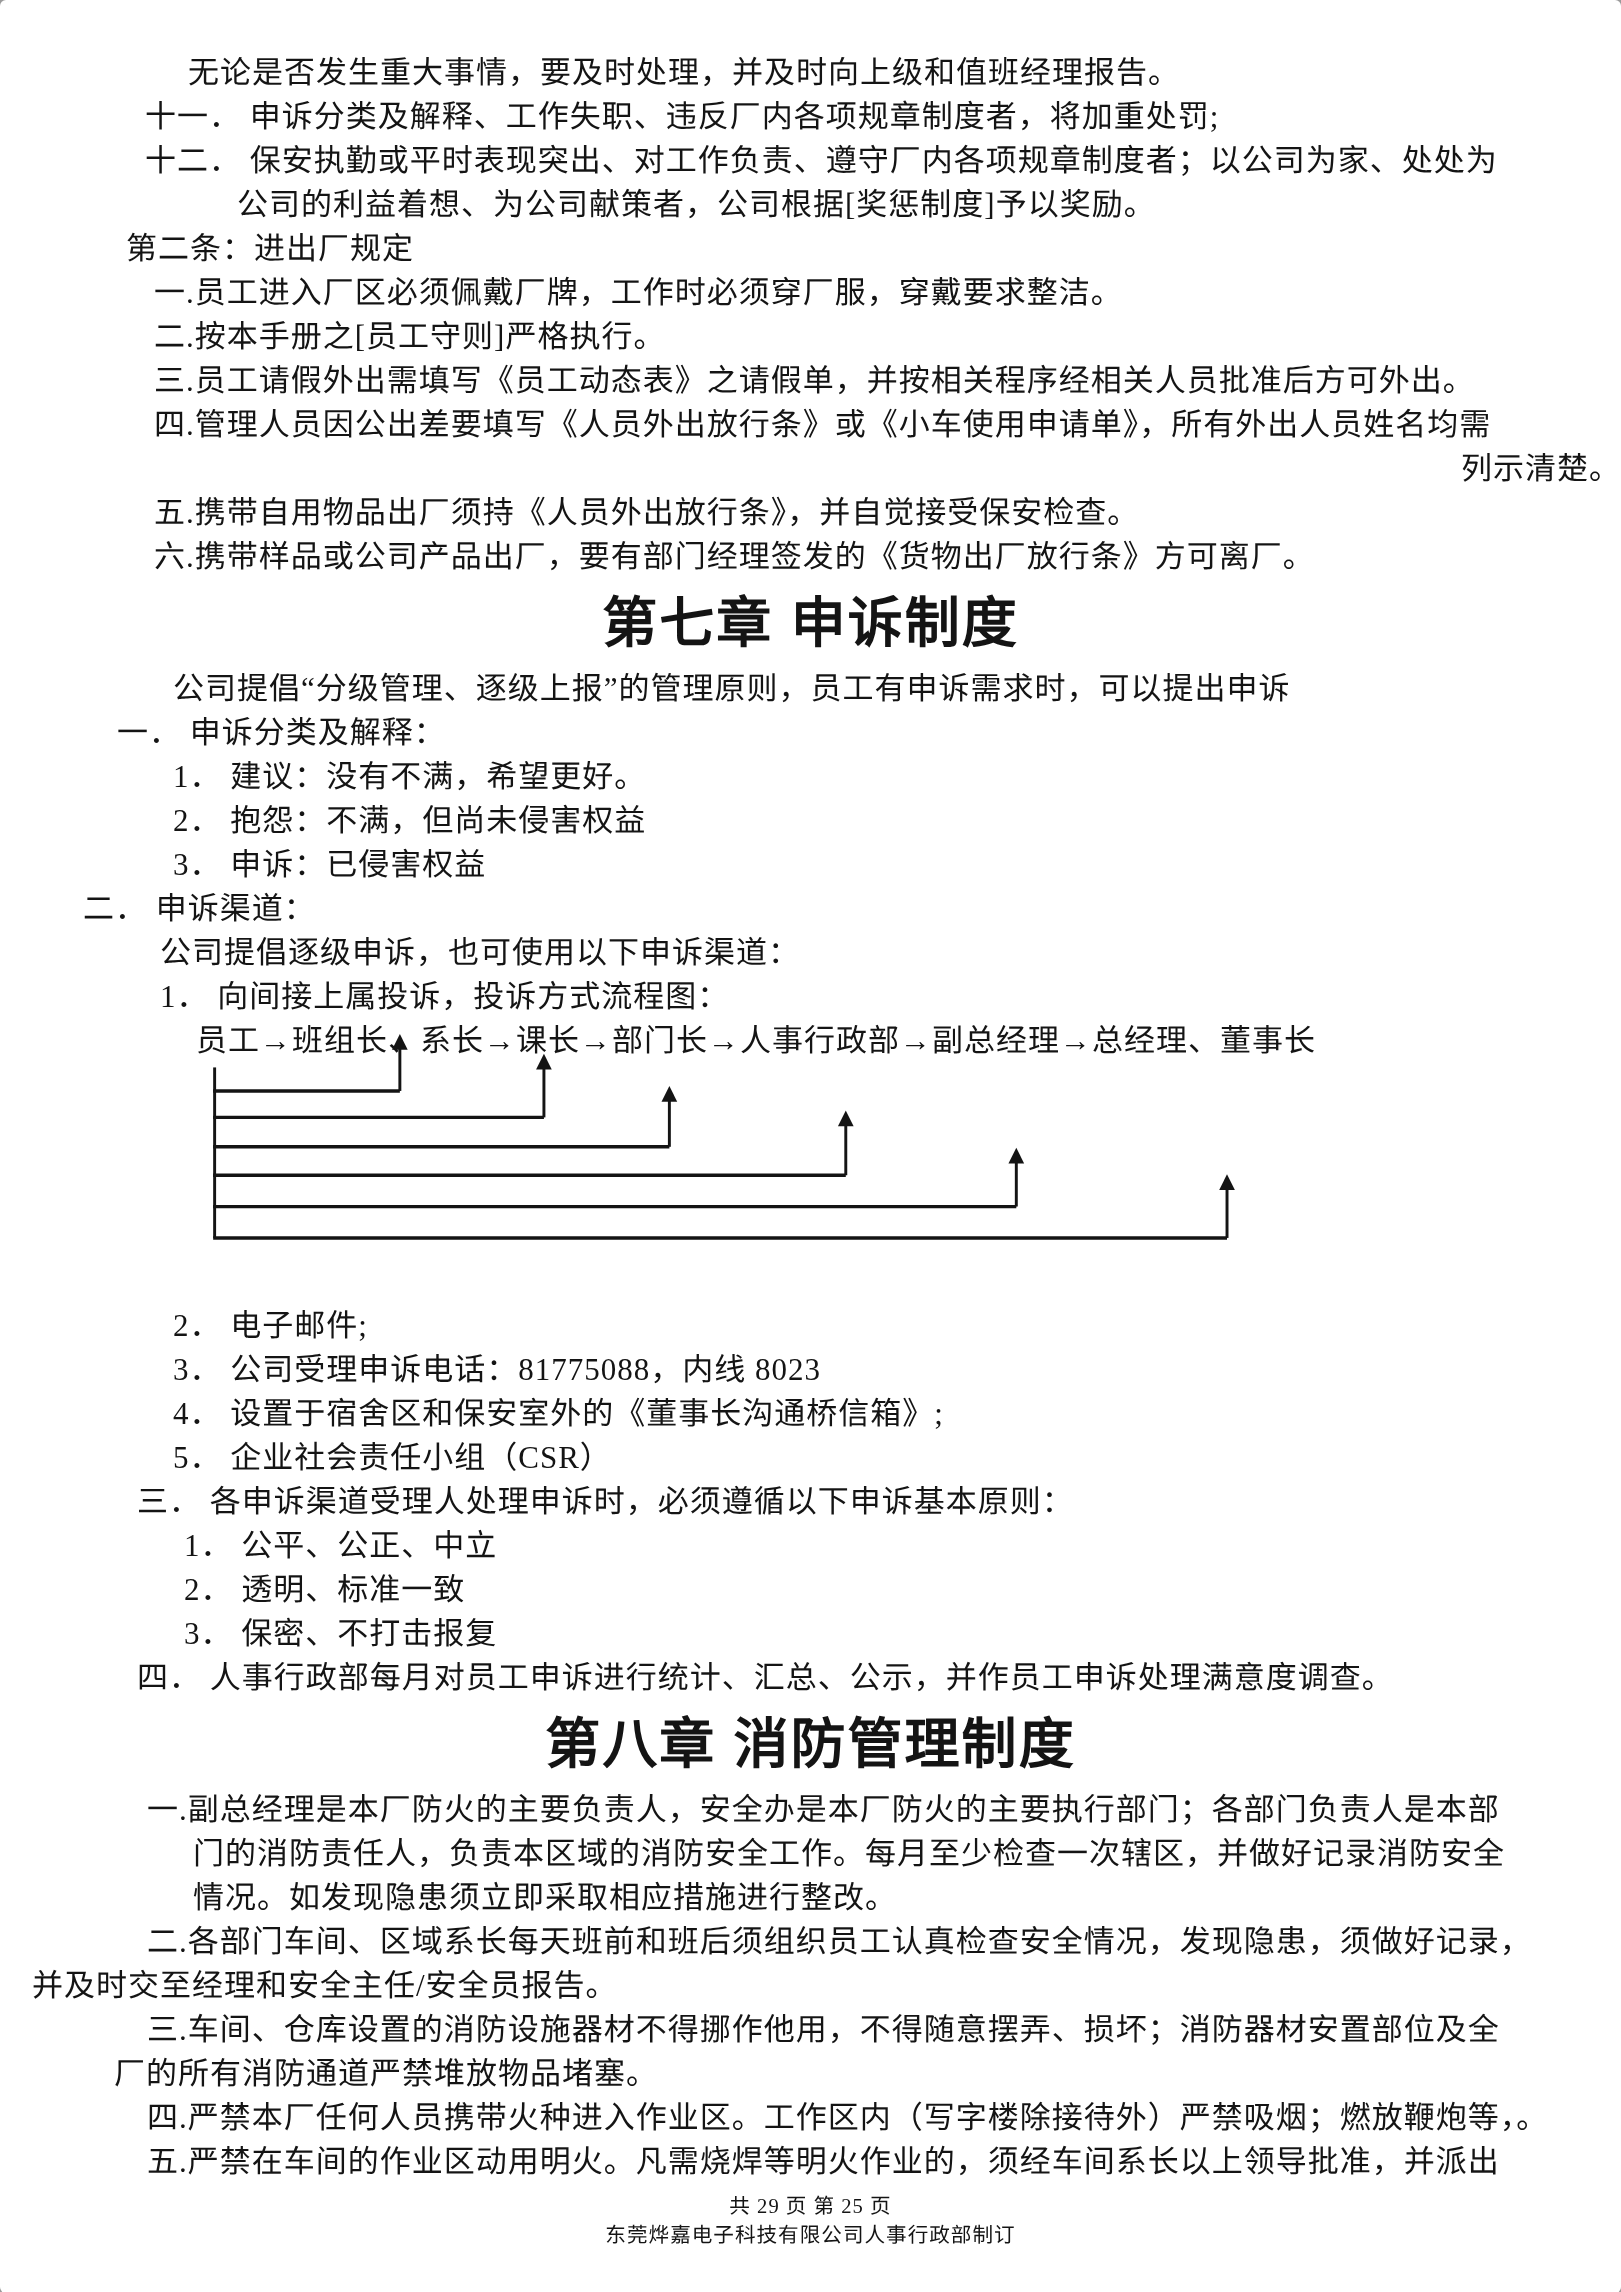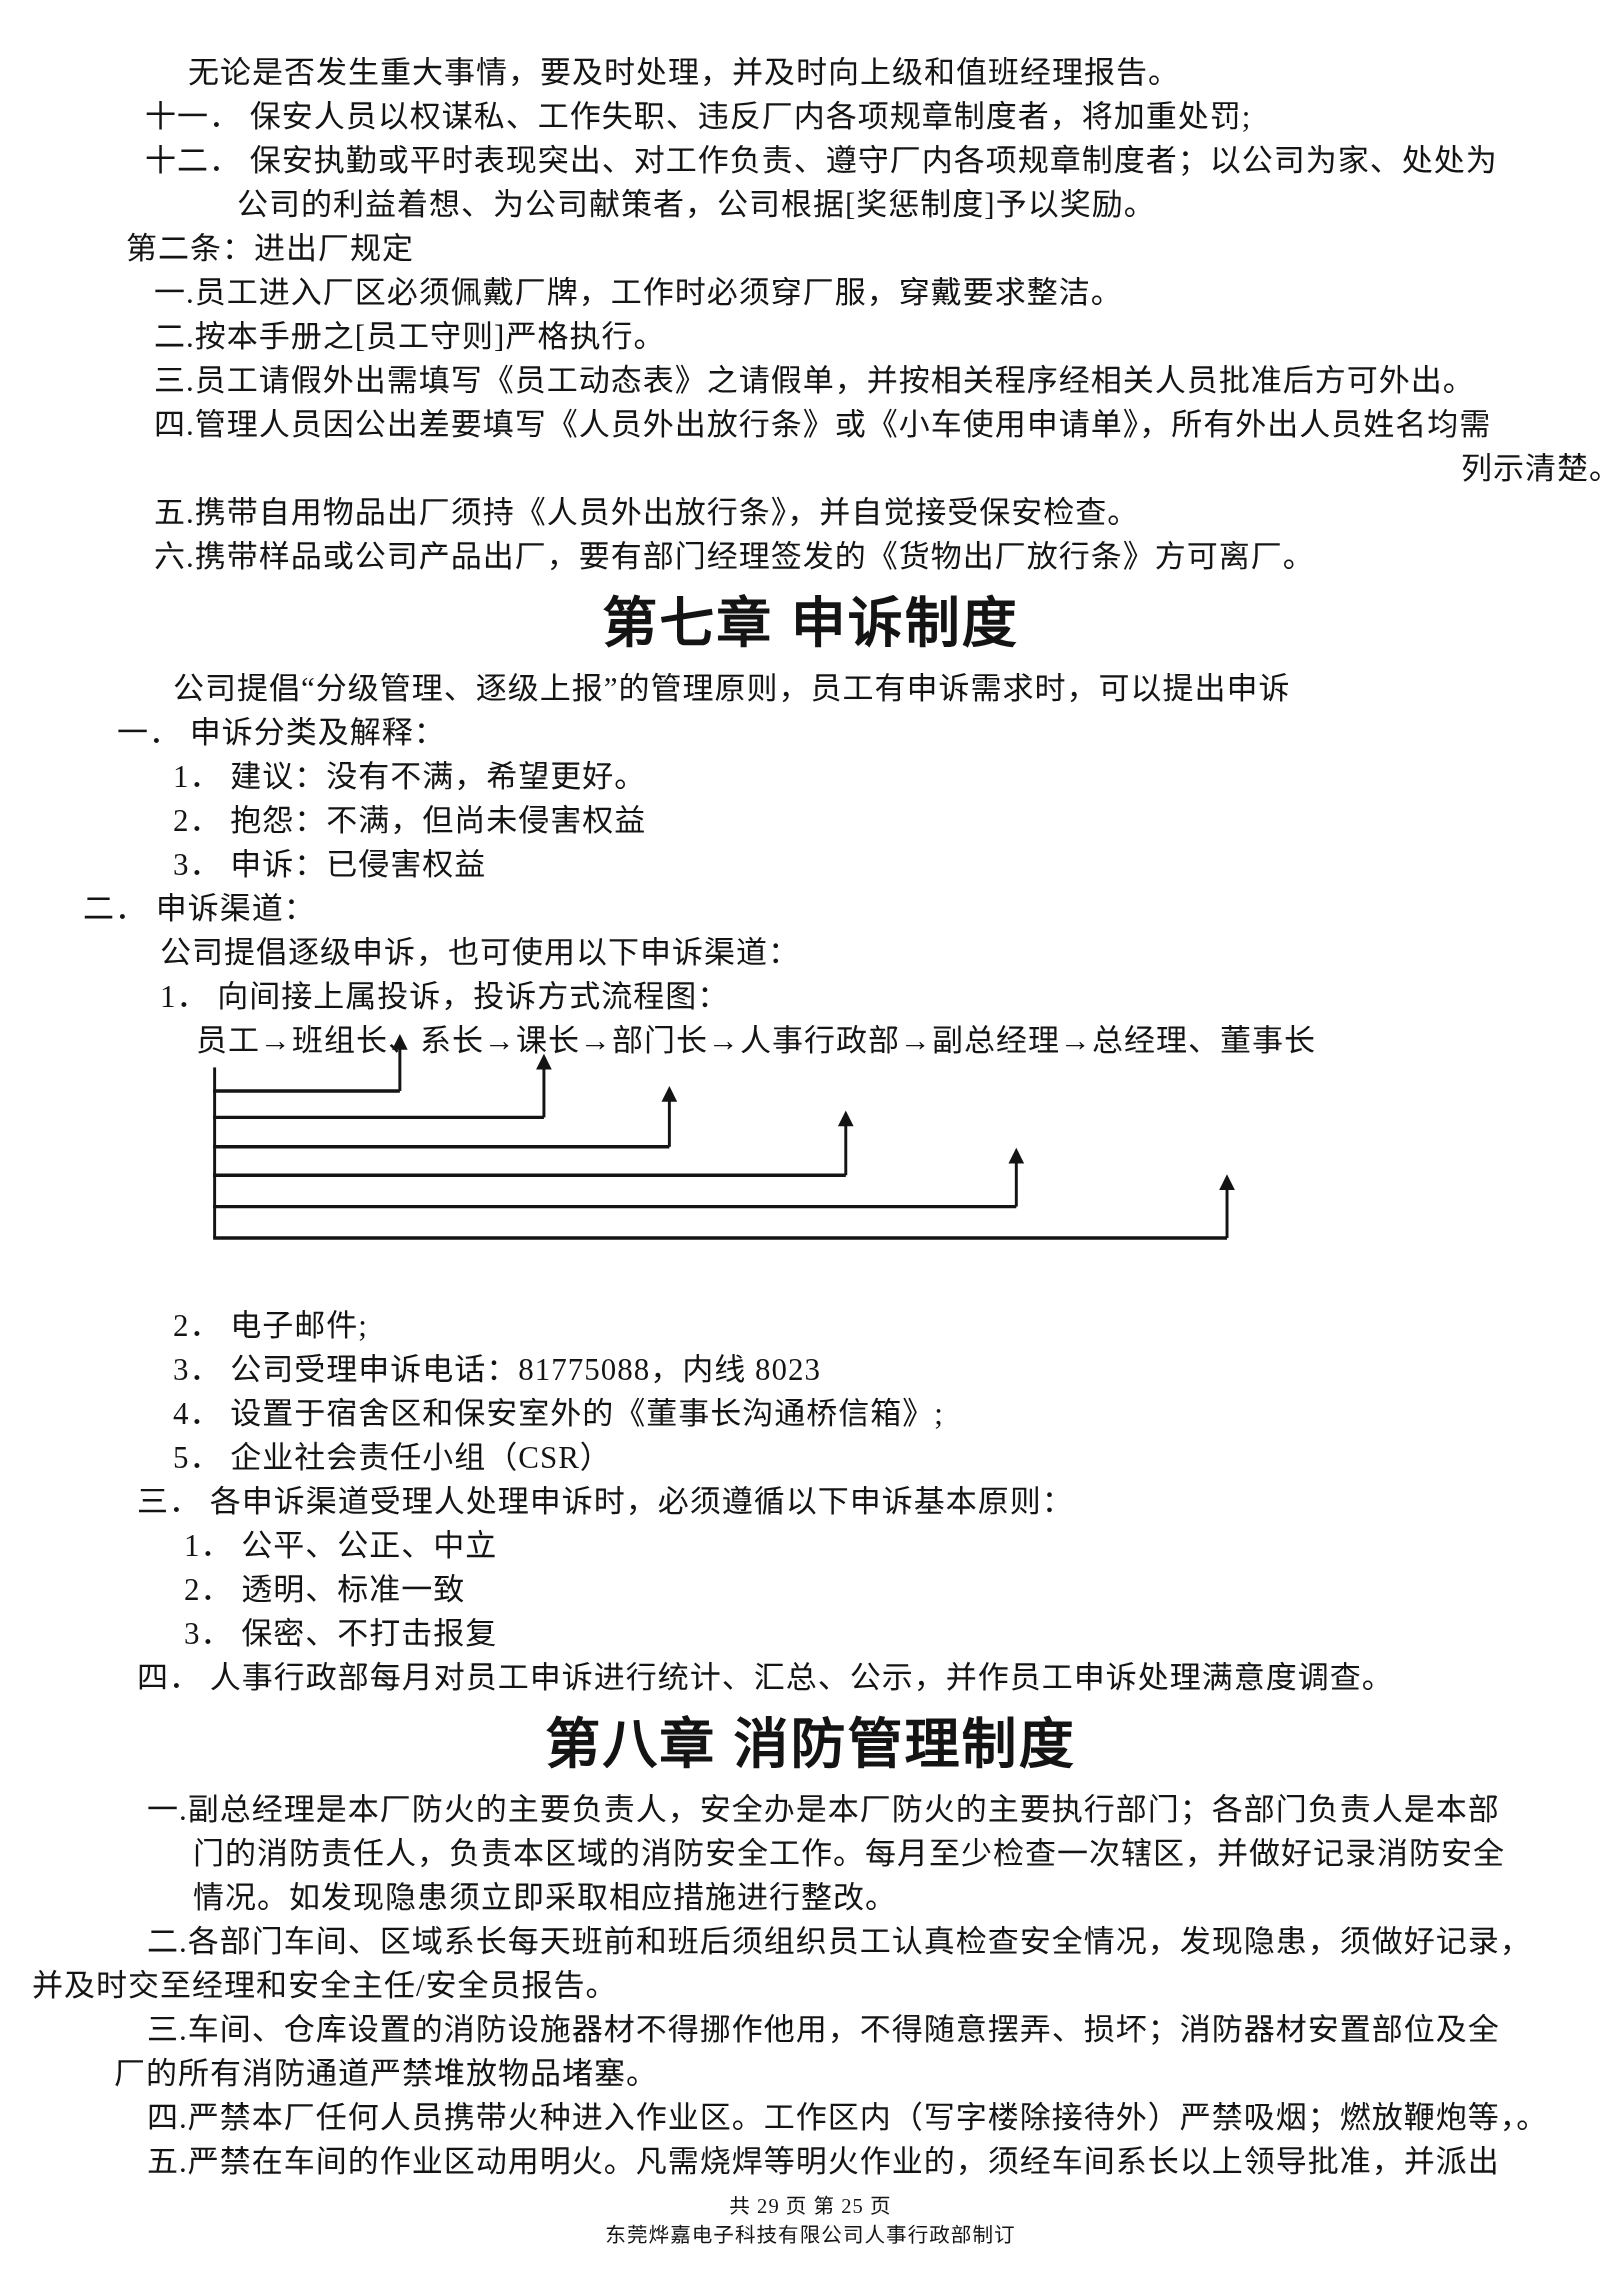--- a/index.html
+++ b/index.html
@@ -6,20 +6,21 @@
   .page{
     position:relative;
     width:1621px;height:2293px;
     margin:0 auto;
     background:#ffffff;
     color:#141414;
     overflow:hidden;
     box-sizing:border-box;
     padding-top:51px;
     font-family:"Liberation Serif","DejaVu Serif",serif;
+    border-radius:6px;
   }
   .line{
     height:44px;
     line-height:44px;
     font-size:31px;
     letter-spacing:1px;
     white-space:nowrap;
     overflow:hidden;
   }
   .chapter-title{
@@ -52,21 +53,21 @@
     letter-spacing:1px;
   }
 </style>
 </head>
 <body>
 
 <div class="page">
 
   <div id="sec-a">
       <div class="line" style="padding-left: 188px;">无论是否发生重大事情，要及时处理，并及时向上级和值班经理报告。</div>
-      <div class="line" style="padding-left: 145px;">十一． 保安人员以权谋私、工作失职、违反厂内各项规章制度者，将加重处罚;</div>
+      <div class="line" style="padding-left: 145px;">十一． 申诉分类及解释、工作失职、违反厂内各项规章制度者，将加重处罚;</div>
       <div class="line" style="padding-left: 145px;">十二． 保安执勤或平时表现突出、对工作负责、遵守厂内各项规章制度者；以公司为家、处处为</div>
       <div class="line" style="padding-left: 237px;">公司的利益着想、为公司献策者，公司根据[奖惩制度]予以奖励。</div>
       <div class="line" style="padding-left: 117px; margin-left: 9px;">第二条：进出厂规定</div>
       <div class="line" style="padding-left: 154px;">一.员工进入厂区必须佩戴厂牌，工作时必须穿厂服，穿戴要求整洁。</div>
       <div class="line" style="padding-left: 154px;">二.按本手册之[员工守则]严格执行。</div>
       <div class="line" style="padding-left: 154px;">三.员工请假外出需填写《员工动态表》之请假单，并按相关程序经相关人员批准后方可外出。</div>
       <div class="line" style="padding-left: 154px;">四.管理人员因公出差要填写《人员外出放行条》或《小车使用申请单》，所有外出人员姓名均需</div>
       <div class="line" style="padding-left: 192px; text-align: right;">列示清楚。</div>
       <div class="line" style="padding-left: 154px;">五.携带自用物品出厂须持《人员外出放行条》，并自觉接受保安检查。</div>
       <div class="line" style="padding-left: 154px;">六.携带样品或公司产品出厂，要有部门经理签发的《货物出厂放行条》方可离厂。</div>

